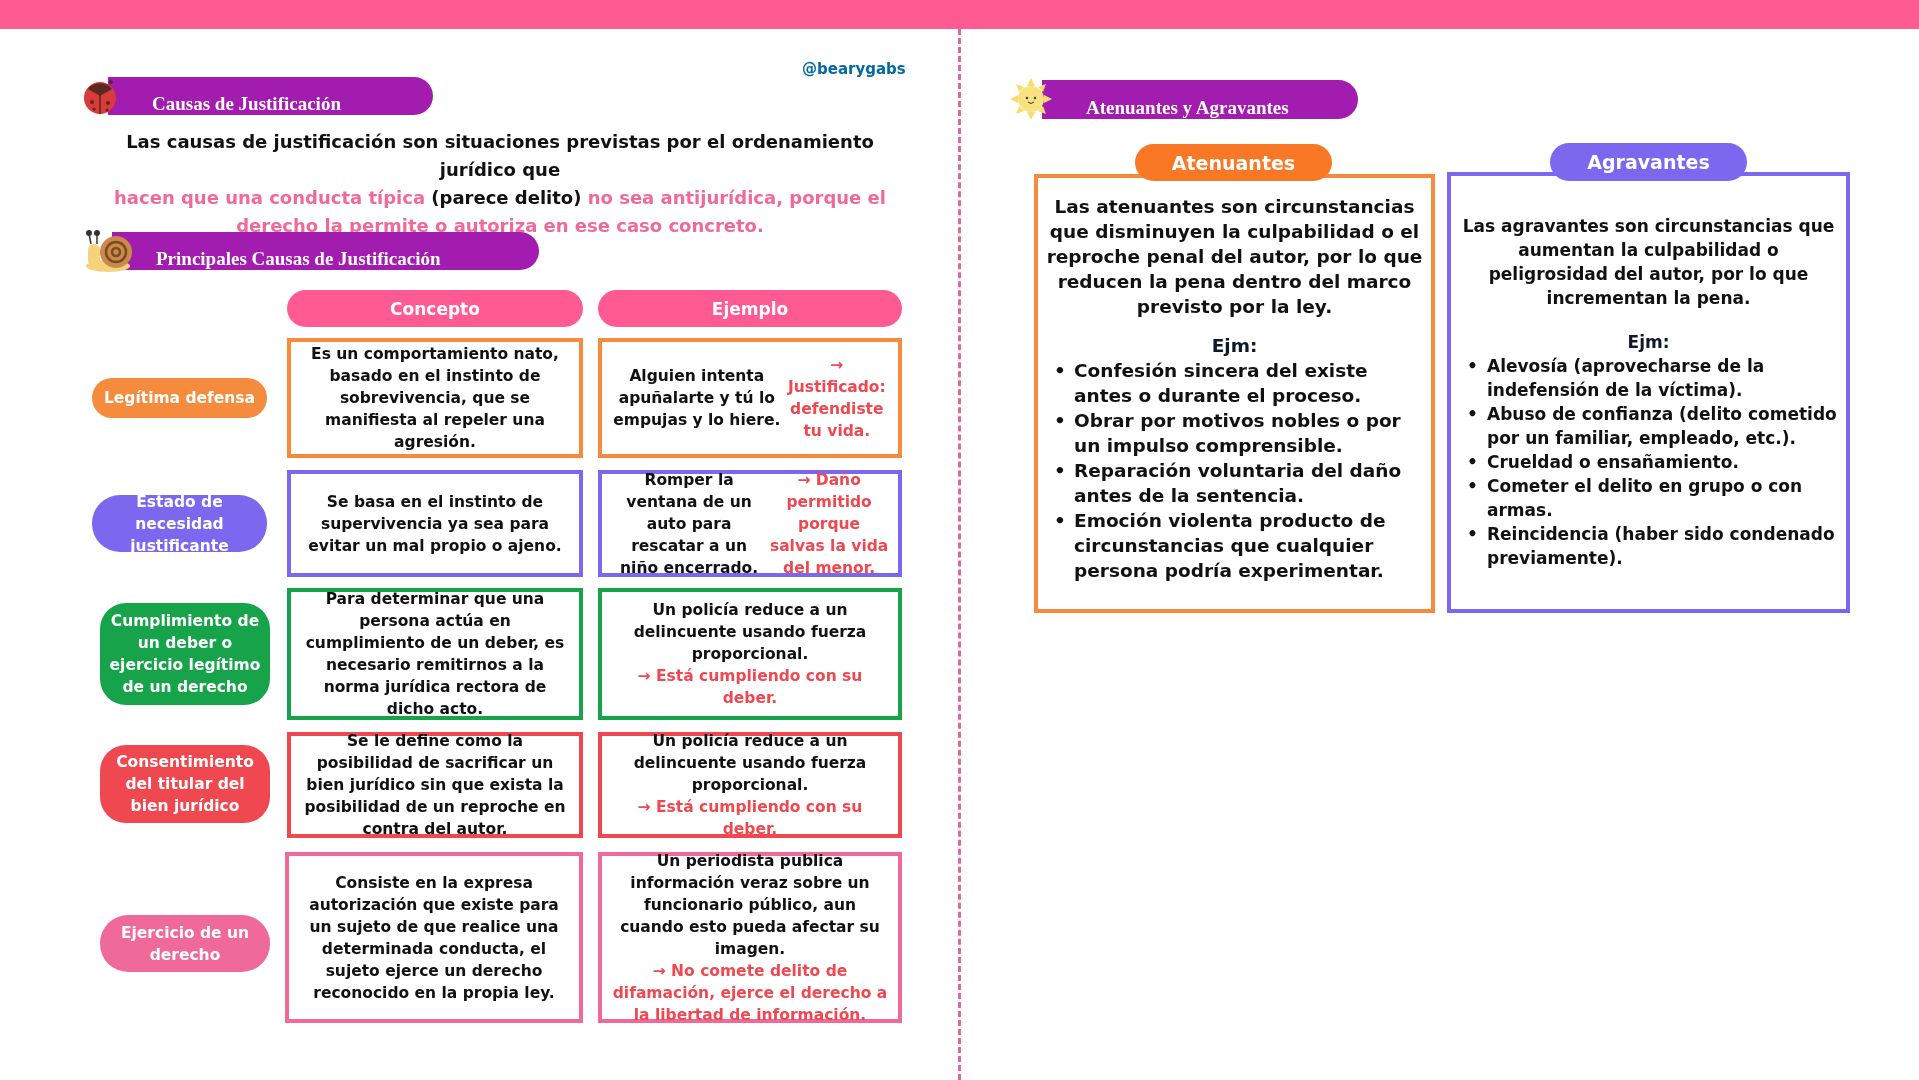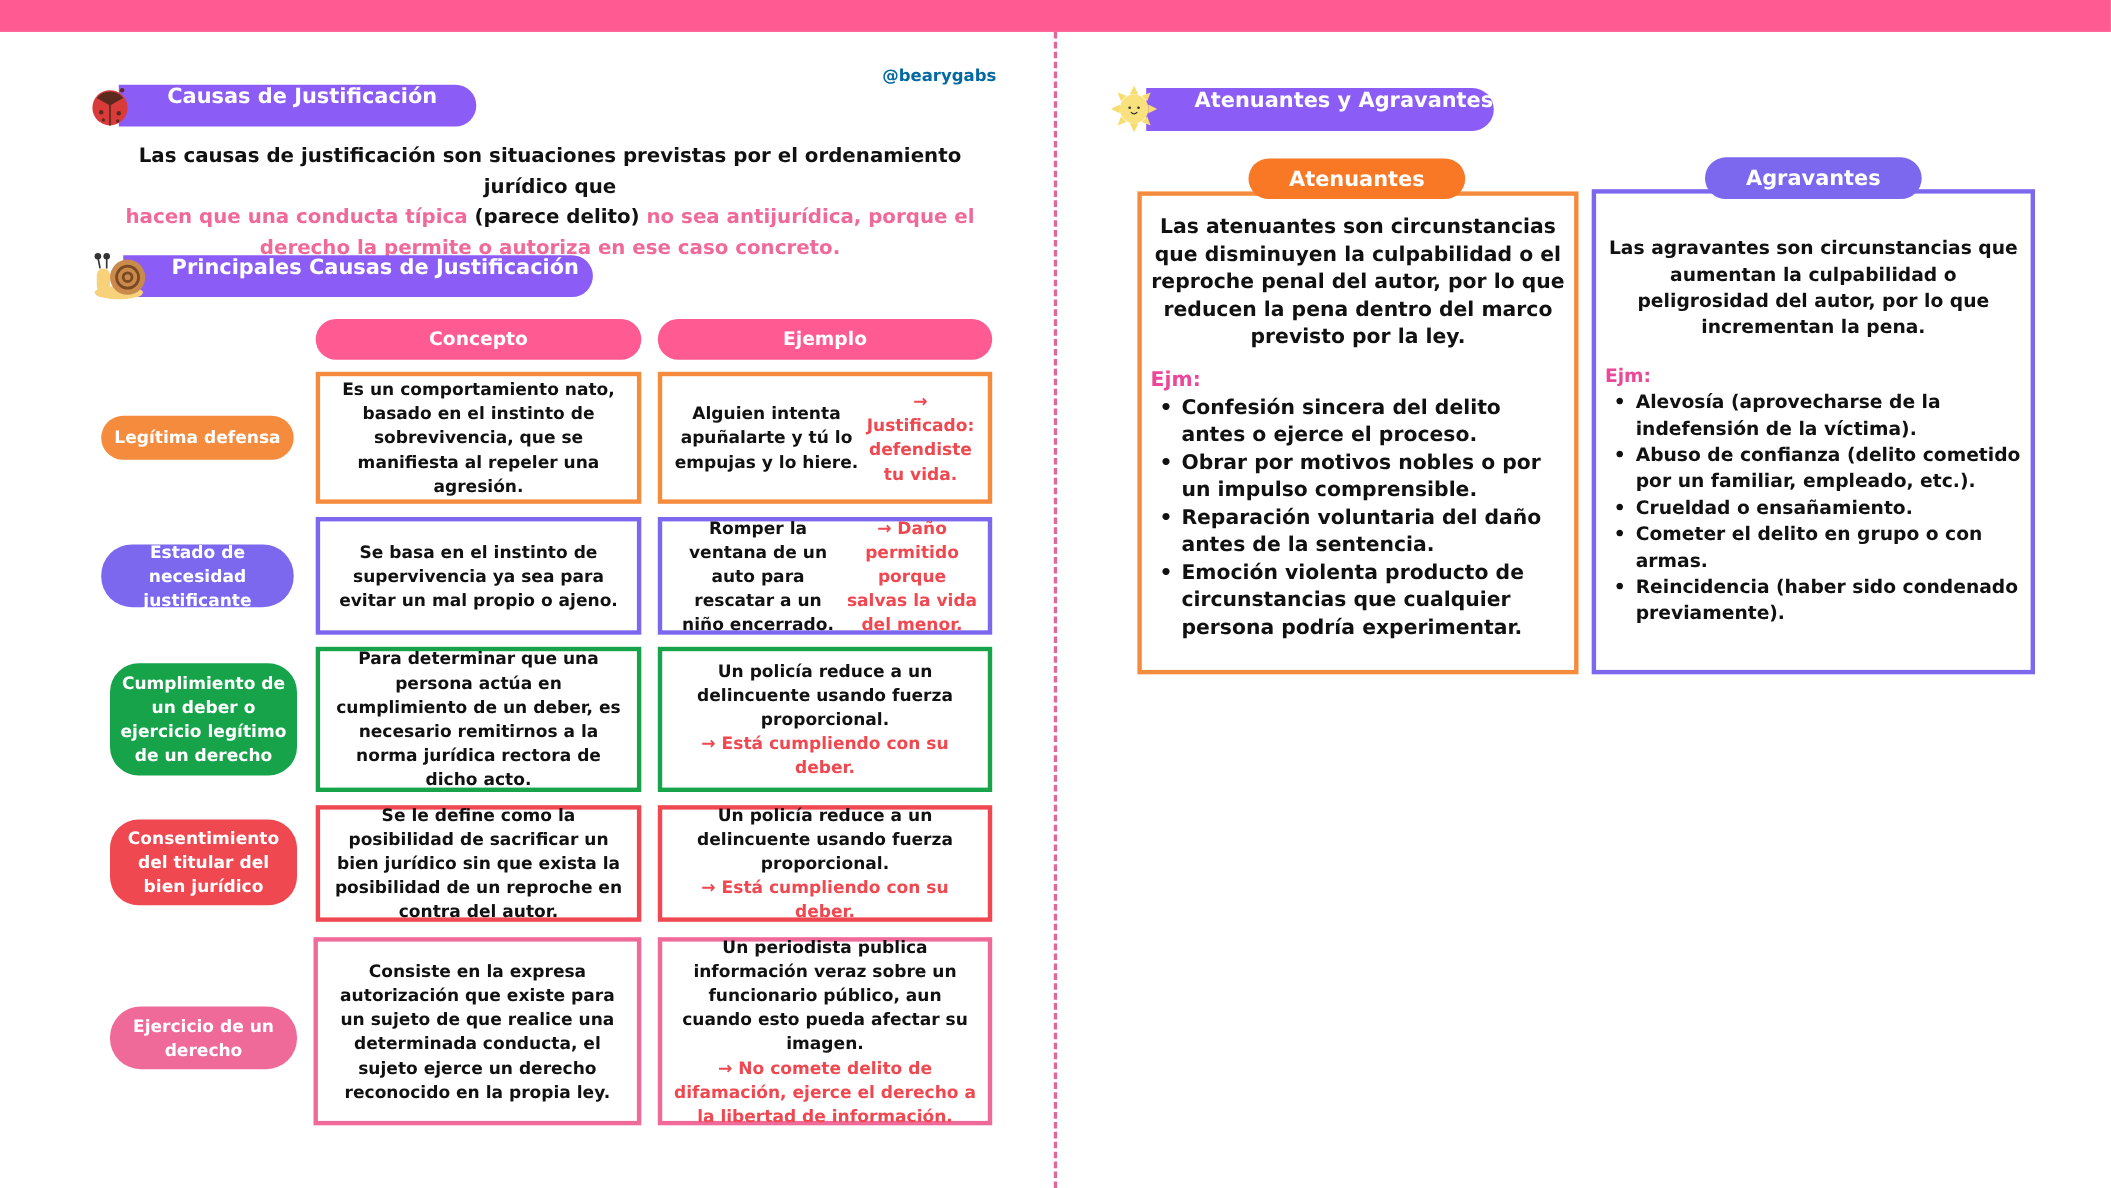--- a/index.html
+++ b/index.html
@@ -4,38 +4,38 @@
 <style>
   * { box-sizing: border-box; margin: 0; padding: 0; }
   html, body { width: 1919px; height: 1080px; overflow: hidden; background: #ffffff; }
   body { position: relative; font-family: "DejaVu Sans", sans-serif; color: #111; }
 
   .topbar { position: absolute; left: 0; top: 0; width: 1919px; height: 29px; background: #ff5a92; }
   .divider { position: absolute; left: 958px; top: 29px; height: 1051px; width: 0; border-left: 3px dashed #e0679a; }
 
   .handle { position: absolute; left: 802px; top: 60px; font-size: 15px; font-weight: bold; color: #0369a1; }
 
-  .title-pill { position: absolute; background: #8b5cf6; color: #fff; border-radius: 0 20px 20px 0; font-weight: bold; font-size: 19px; display: flex; align-items: flex-start; }
+  .title-pill { position: absolute; background: #a21caf; color: #fff; border-radius: 0 20px 20px 0; font-weight: bold; font-size: 19px; display: flex; align-items: flex-end; font-family: Liberation Serif, serif; }
   .title-pill span { padding-left: 44px; }
 
   .icon { position: absolute; }
 
   .intro { position: absolute; left: 100px; top: 128px; width: 800px; text-align: center; font-size: 18px; font-weight: bold; line-height: 28px; }
   .pink { color: #f06a99; }
   .red { color: #ef4850; }
 
   .col-head { position: absolute; height: 37px; top: 290px; background: #ff5a92; color: #fff; border-radius: 19px; font-weight: bold; font-size: 17px; display: flex; align-items: center; justify-content: center; }
 
   .cell { position: absolute; border: 4px solid; background: #fff; display: flex; align-items: center; justify-content: center; text-align: center; font-size: 15.5px; font-weight: bold; line-height: 22px; padding: 4px 8px; }
   .rowlabel { position: absolute; color: #fff; font-weight: bold; font-size: 15.5px; line-height: 22px; text-align: center; display: flex; align-items: center; justify-content: center; padding: 4px 6px; }
 
   .sub-pill { position: absolute; color: #fff; font-weight: bold; font-size: 19px; border-radius: 20px; display: flex; align-items: center; justify-content: center; z-index: 2; }
   .bigbox { position: absolute; border: 4px solid; background: #fff; font-weight: bold; font-size: 18.5px; line-height: 25px; }
   .bigbox .desc { text-align: center; }
-  .bigbox .ejm { text-align: left; color: #ec4899; margin-top: 14px; }
+  .bigbox .ejm { text-align: center; color: #0f172a; margin-top: 14px; }
   .bigbox ul { list-style: none; }
   .bigbox li { position: relative; padding-left: 28px; }
   .bigbox li::before { content: "\2022"; position: absolute; left: 8px; top: 0; }
 </style>
 </head>
 <body>
 
 <div class="topbar"></div>
 <div class="divider"></div>
 
@@ -143,21 +143,21 @@
   <circle cx="17" cy="20" r="1.2" fill="#333"></circle>
     <circle cx="25" cy="20" r="1.2" fill="#333"></circle>
   <path d="M18 24 Q21 27 24 24" stroke="#333" stroke-width="1" fill="none"></path>
 </svg>
 
 <div class="sub-pill" style="left:1135px; top:144px; width:197px; height:37px; background:#f97825;">Atenuantes</div>
 <div class="bigbox" style="left:1034px; top:174px; width:401px; height:439px; border-color:#f58b3c; padding:16px 8px 0 8px;">
   <div class="desc">Las atenuantes son circunstancias que disminuyen la culpabilidad o el reproche penal del autor, por lo que reducen la pena dentro del marco previsto por la ley.</div>
   <div class="ejm">Ejm:</div>
   <ul>
-    <li>Confesión sincera del delito antes o ejerce el proceso.</li>
+    <li>Confesión sincera del existe antes o durante el proceso.</li>
     <li>Obrar por motivos nobles o por un impulso comprensible.</li>
     <li>Reparación voluntaria del daño antes de la sentencia.</li>
     <li>Emoción violenta producto de circunstancias que cualquier persona podría experimentar.</li>
   </ul>
 </div>
 
 <div class="sub-pill" style="left:1550px; top:143px; width:197px; height:38px; background:#7b68ee;">Agravantes</div>
 <div class="bigbox" style="left:1447px; top:172px; width:403px; height:441px; border-color:#7b68ee; padding:38px 8px 0 8px; font-size:17px; line-height:24px;">
   <div class="desc">Las agravantes son circunstancias que aumentan la culpabilidad o peligrosidad del autor, por lo que incrementan la pena.</div>
   <div class="ejm" style="margin-top:20px;">Ejm:</div>

